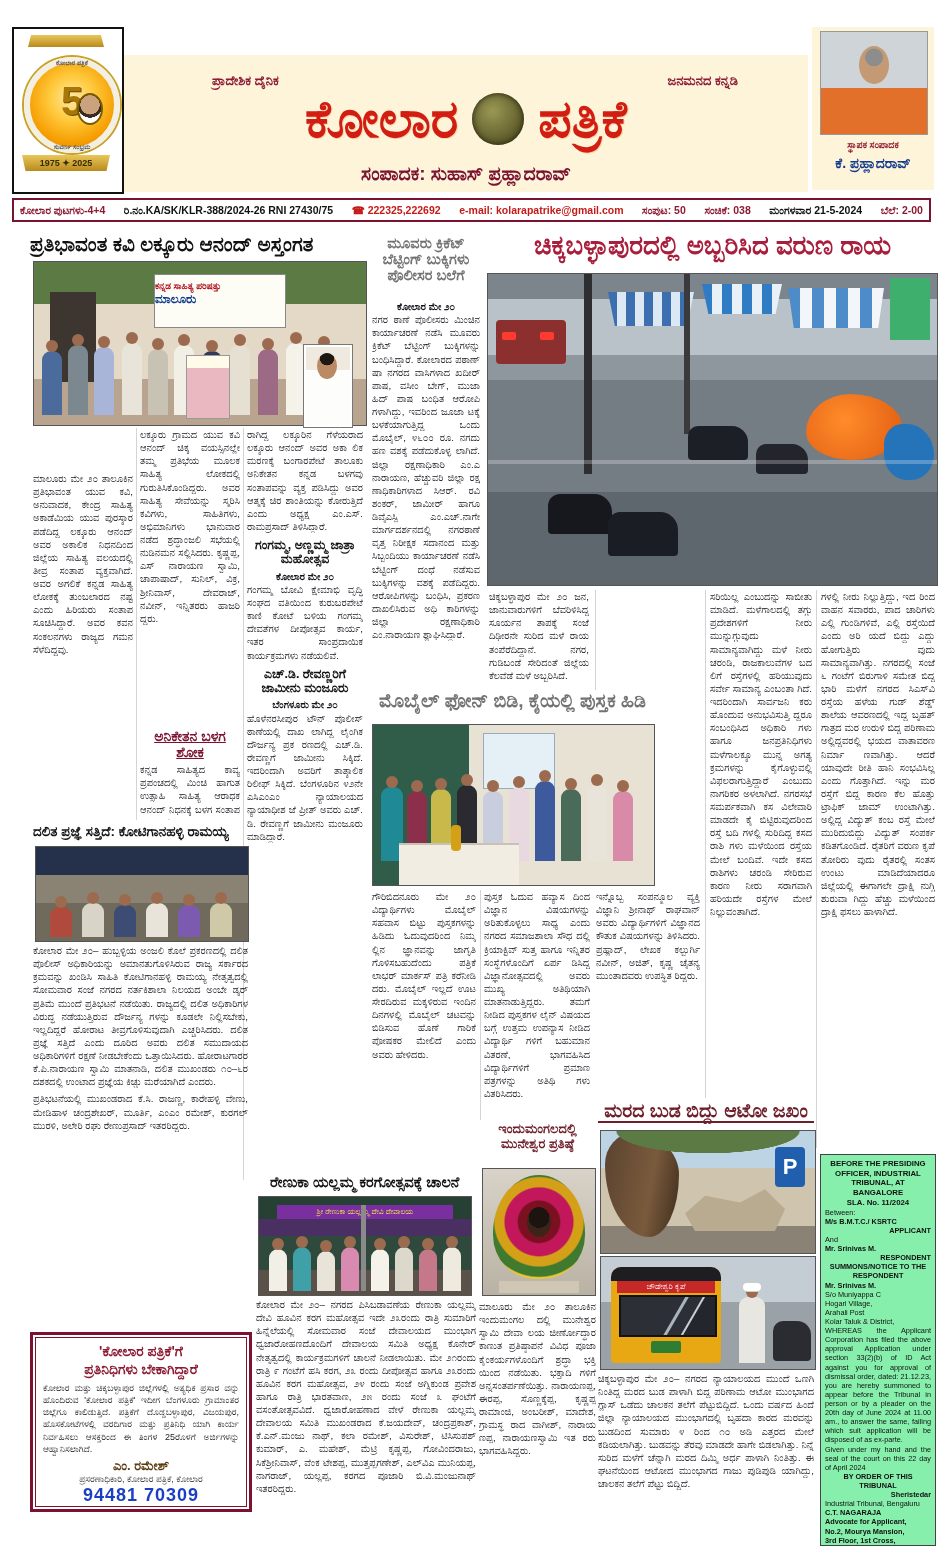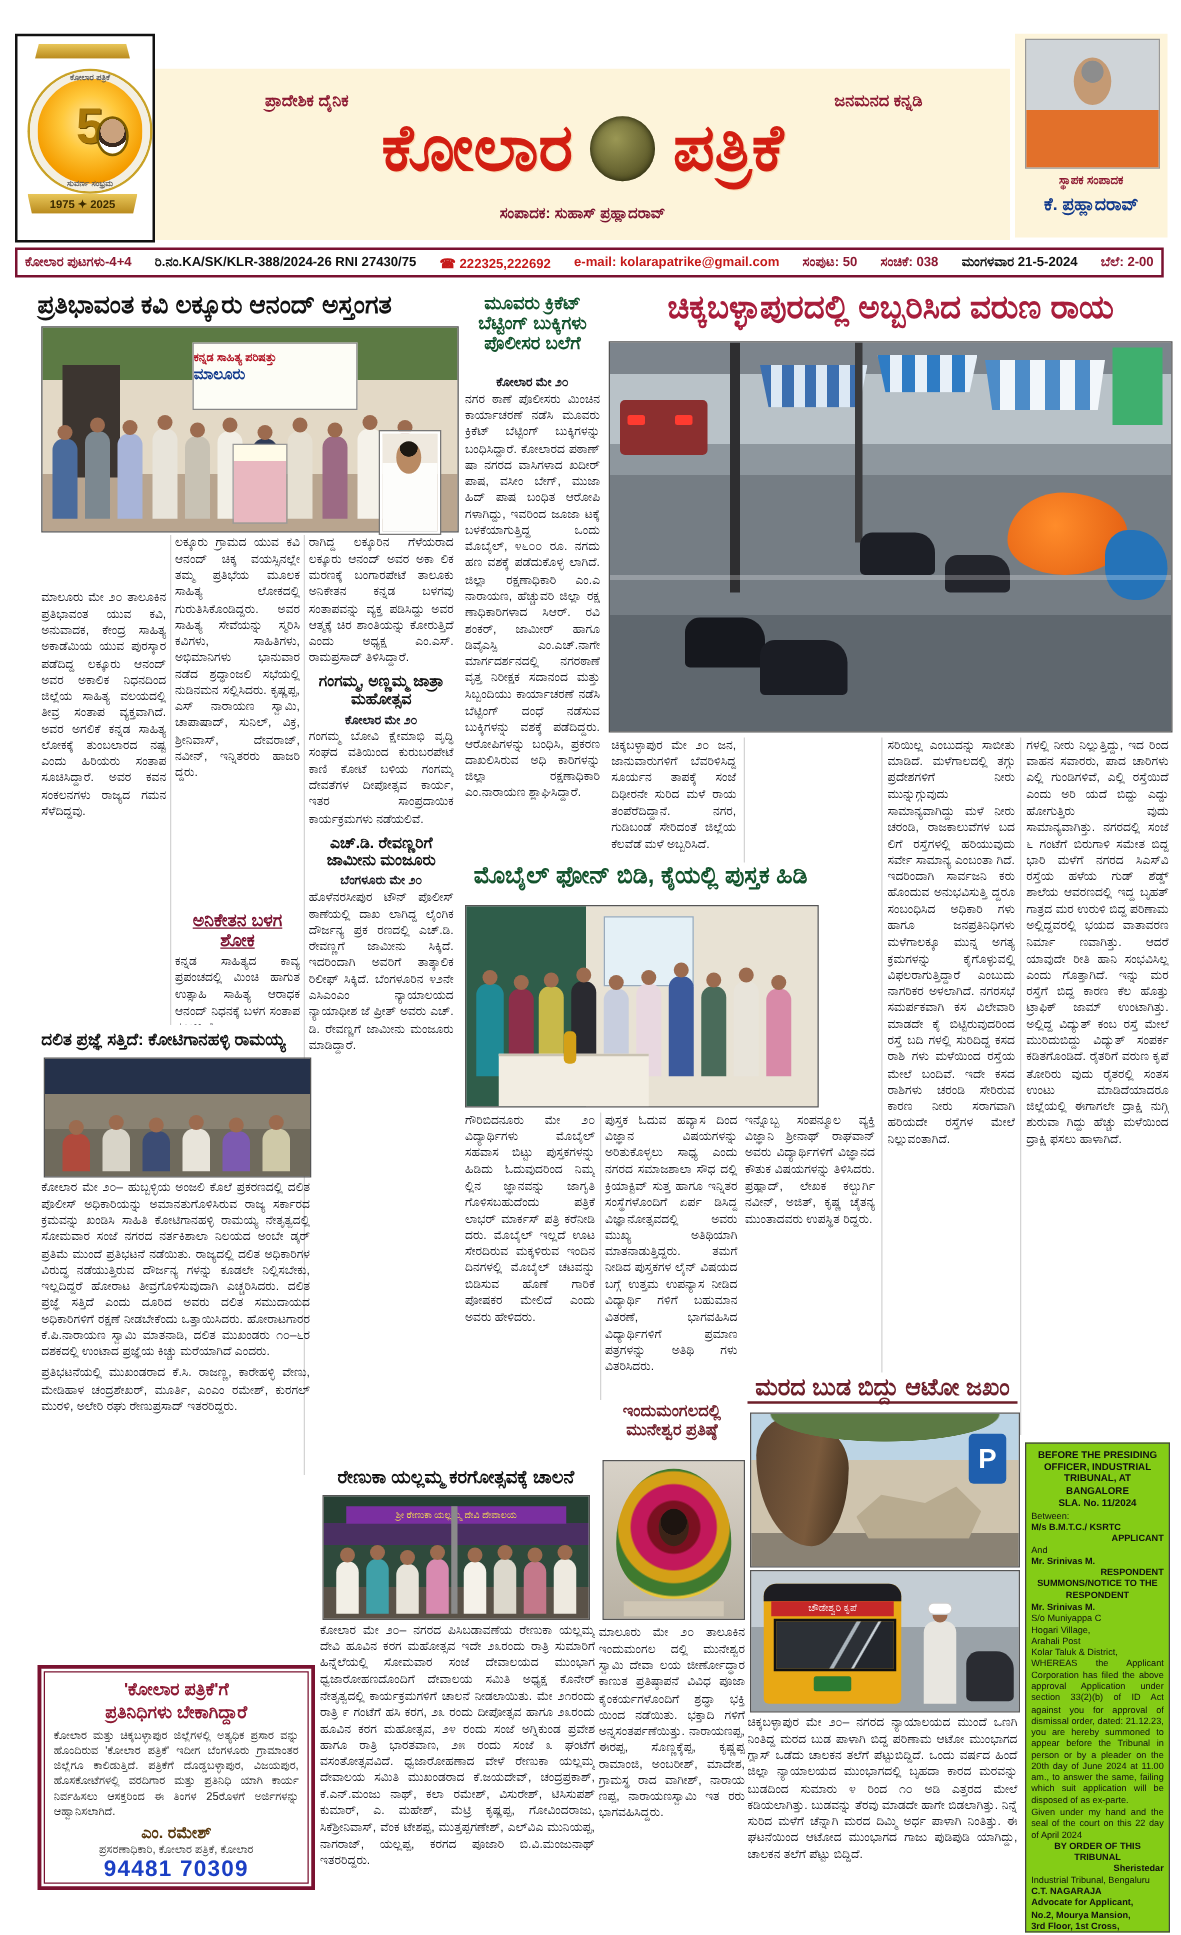--- a/index.html
+++ b/index.html
@@ -17,37 +17,37 @@
                background:radial-gradient(circle at 50% 35%,#caa27e 0 45%,#3a2a20 46% 60%,#fff 61%);border:2px solid #7a5b00;}
   .ring-txt{position:absolute;width:100%;text-align:center;font-size:6.5px;color:#5a5a5a;font-weight:bold;}
   .ribbon{position:absolute;background:linear-gradient(#e9c75a,#b98a1d);clip-path:polygon(4% 0,96% 0,100% 100%,0 100%);
           text-align:center;color:#3a2a00;font-weight:bold;}
   .head-cream{left:124px;top:55px;width:684px;height:137px;background:#fdf4da;}
   .tagline{font-size:13px;font-weight:bold;color:#8d1a33;}
   .masthead-row{position:absolute;left:0;top:38px;width:100%;display:flex;align-items:center;justify-content:center;gap:14px;}
   .masthead-word{font-size:52px;font-weight:bold;color:#d21e12;text-shadow:1px 1px 0 #f9d8b0;line-height:1;}
   .coin{width:52px;height:52px;border-radius:50%;background:radial-gradient(circle at 40% 35%,#9a9754,#5d5a2a 70%,#3c3a18);
         box-shadow:inset 0 0 6px #20200c;}
-  .editor-line{position:absolute;left:0;top:108px;width:100%;text-align:center;font-size:12px;font-weight:bold;color:#7a1230;}
+  .editor-line{position:absolute;left:0;top:108px;width:100%;text-align:center;font-size:19px;font-weight:bold;color:#7a1230;}
   .founder-box{left:812px;top:27px;width:122px;height:163px;background:#fdf4da;}
   .founder-photo{position:absolute;left:8px;top:4px;width:106px;height:102px;background:
       linear-gradient(#cfd4d8 0 55%,#e2702a 55% 100%);border:1px solid #999;}
   .founder-head{position:absolute;left:38px;top:14px;width:30px;height:38px;border-radius:50%;
       background:radial-gradient(circle at 50% 30%,#8d8d8d 0 28%,#c49a74 30% 100%);}
   .founder-label{position:absolute;left:0;top:112px;width:100%;text-align:center;font-size:9.5px;font-weight:bold;color:#8d1a33;}
   .founder-name{position:absolute;left:0;top:128px;width:100%;text-align:center;font-size:14px;font-weight:bold;color:#123a8c;}
   
   .infobar{left:12px;top:198px;width:919px;height:24px;border:2px solid #7a1230;background:#fff;
            display:flex;align-items:center;justify-content:space-between;padding:0 6px;box-sizing:border-box;
            font-size:10.5px;font-weight:bold;color:#8d1a33;white-space:nowrap;}
   .infobar .dark{color:#111;}
   .infobar .red{color:#c61a1a;}
   
   .headline-black{color:#121212;}
-  .headline-green{color:#14532d;}
+  .headline-green{color:#737373;}
   .headline-maroon{color:#a81e3c;}
   .headline-dkmaroon{color:#6e1f2a;}
   .hl{font-weight:bold;line-height:1.12;}
   .body-txt{font-size:9.8px;line-height:1.34;text-align:justify;color:#14141c;overflow:hidden;}
   .dateline{text-align:center;font-weight:bold;}
   .subhead{font-weight:bold;text-align:center;font-size:12.5px;line-height:1.15;color:#121212;margin:5px 0 3px;}
   .subhead.maroon-u{color:#7a1230;text-decoration:underline;font-size:14px;margin-top:28px;}
   .colrule{border-left:1px solid #d4d4d4;}
   
   .photo{border:1px solid #555;overflow:hidden;}
@@ -56,21 +56,21 @@
                   width:12px;height:12px;border-radius:50%;background:#9c6b4f;}
   
   .adbox{left:30px;top:1332px;width:222px;height:180px;border:3px solid #7a1230;box-shadow:inset 0 0 0 2px #fff,inset 0 0 0 3px #7a1230;
          background:#fff;box-sizing:border-box;padding:8px 10px 4px;}
   .adbox .t{font-size:14px;font-weight:bold;color:#8d1a33;text-align:center;line-height:1.25;}
   .adbox .b{font-size:9px;line-height:1.35;text-align:justify;color:#222;margin-top:4px;}
   .adbox .s{font-size:13px;font-weight:bold;text-align:center;color:#5a3a10;margin-top:3px;}
   .adbox .r{font-size:9px;text-align:center;color:#333;}
   .adbox .ph{font-size:18px;font-weight:bold;text-align:center;color:#1b3fc4;letter-spacing:1px;}
   
-  .notice{left:820px;top:1154px;width:116px;height:392px;border:1px solid #444;background:#84cc16;box-sizing:border-box;
+  .notice{left:820px;top:1154px;width:116px;height:392px;border:1px solid #444;background:#86efac;box-sizing:border-box;
           padding:4px 4px;font-family:"Liberation Sans",sans-serif;color:#111;font-size:7.3px;line-height:1.25;overflow:hidden;}
   .notice .c{text-align:center;font-weight:bold;}
   .notice .rgt{text-align:right;font-weight:bold;}
   .notice .bld{font-weight:bold;}
   .notice .j{text-align:justify;}
   .notice div{white-space:pre-line;}
 </style>
 </head>
 <body>
 

